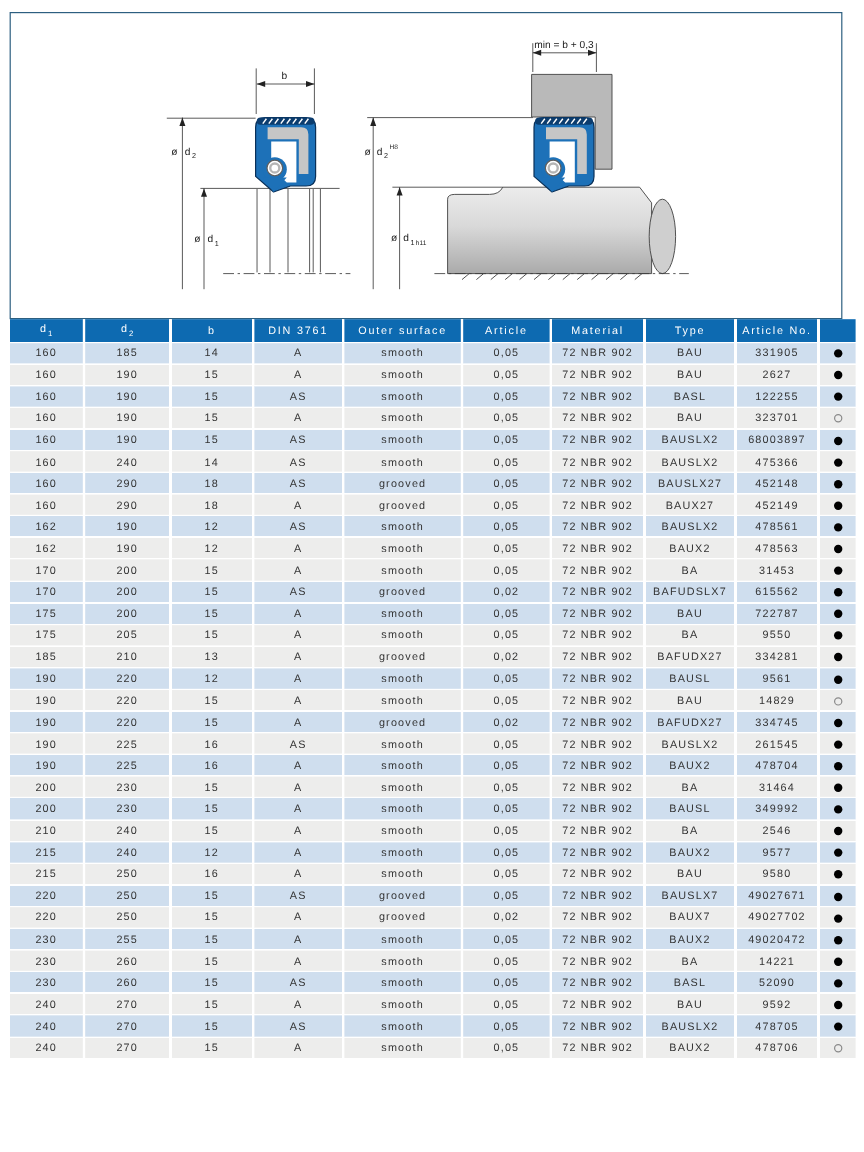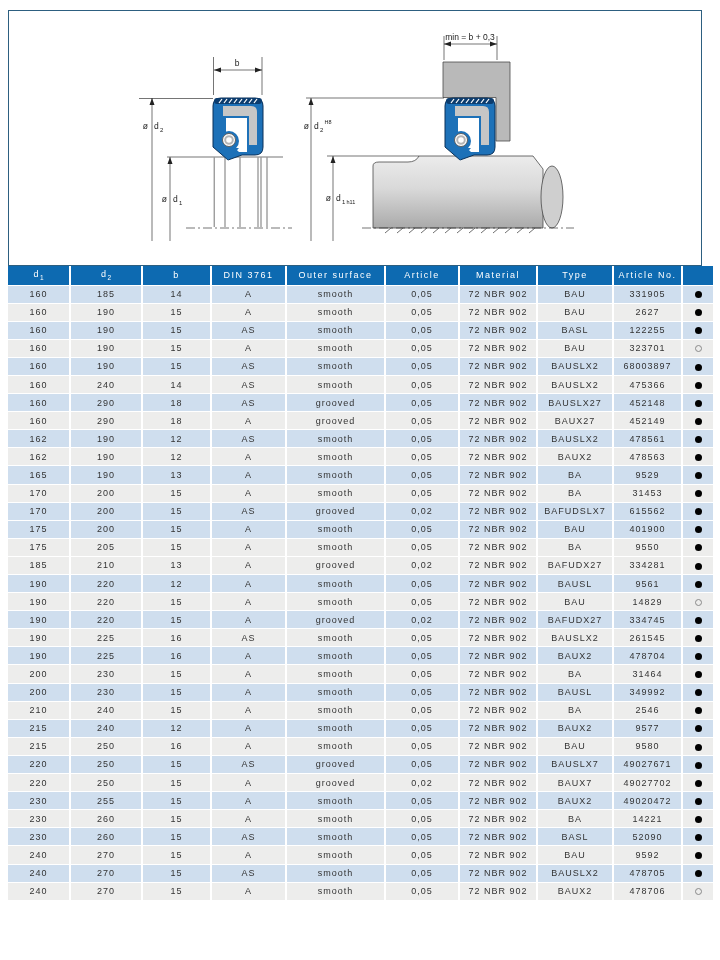--- a/index.html
+++ b/index.html
@@ -326,32 +326,20 @@
           <td>190</td>
           <td>12</td>
           <td>A</td>
           <td>smooth</td>
           <td>0,05</td>
           <td>72 NBR 902</td>
           <td>BAUX2</td>
           <td>478563</td>
           <td><span class="dot filled"></span></td>
         </tr>
-        <tr class="odd">
-          <td>165</td>
-          <td>190</td>
-          <td>13</td>
-          <td>A</td>
-          <td>smooth</td>
-          <td>0,05</td>
-          <td>72 NBR 902</td>
-          <td>BA</td>
-          <td>9529</td>
-          <td><span class="dot filled"></span></td>
-        </tr>
         <tr class="even">
           <td>170</td>
           <td>200</td>
           <td>15</td>
           <td>A</td>
           <td>smooth</td>
           <td>0,05</td>
           <td>72 NBR 902</td>
           <td>BA</td>
           <td>31453</td>
@@ -371,21 +359,21 @@
         </tr>
         <tr class="odd">
           <td>175</td>
           <td>200</td>
           <td>15</td>
           <td>A</td>
           <td>smooth</td>
           <td>0,05</td>
           <td>72 NBR 902</td>
           <td>BAU</td>
-          <td>401900</td>
+          <td>722787</td>
           <td><span class="dot filled"></span></td>
         </tr>
         <tr class="even">
           <td>175</td>
           <td>205</td>
           <td>15</td>
           <td>A</td>
           <td>smooth</td>
           <td>0,05</td>
           <td>72 NBR 902</td>

